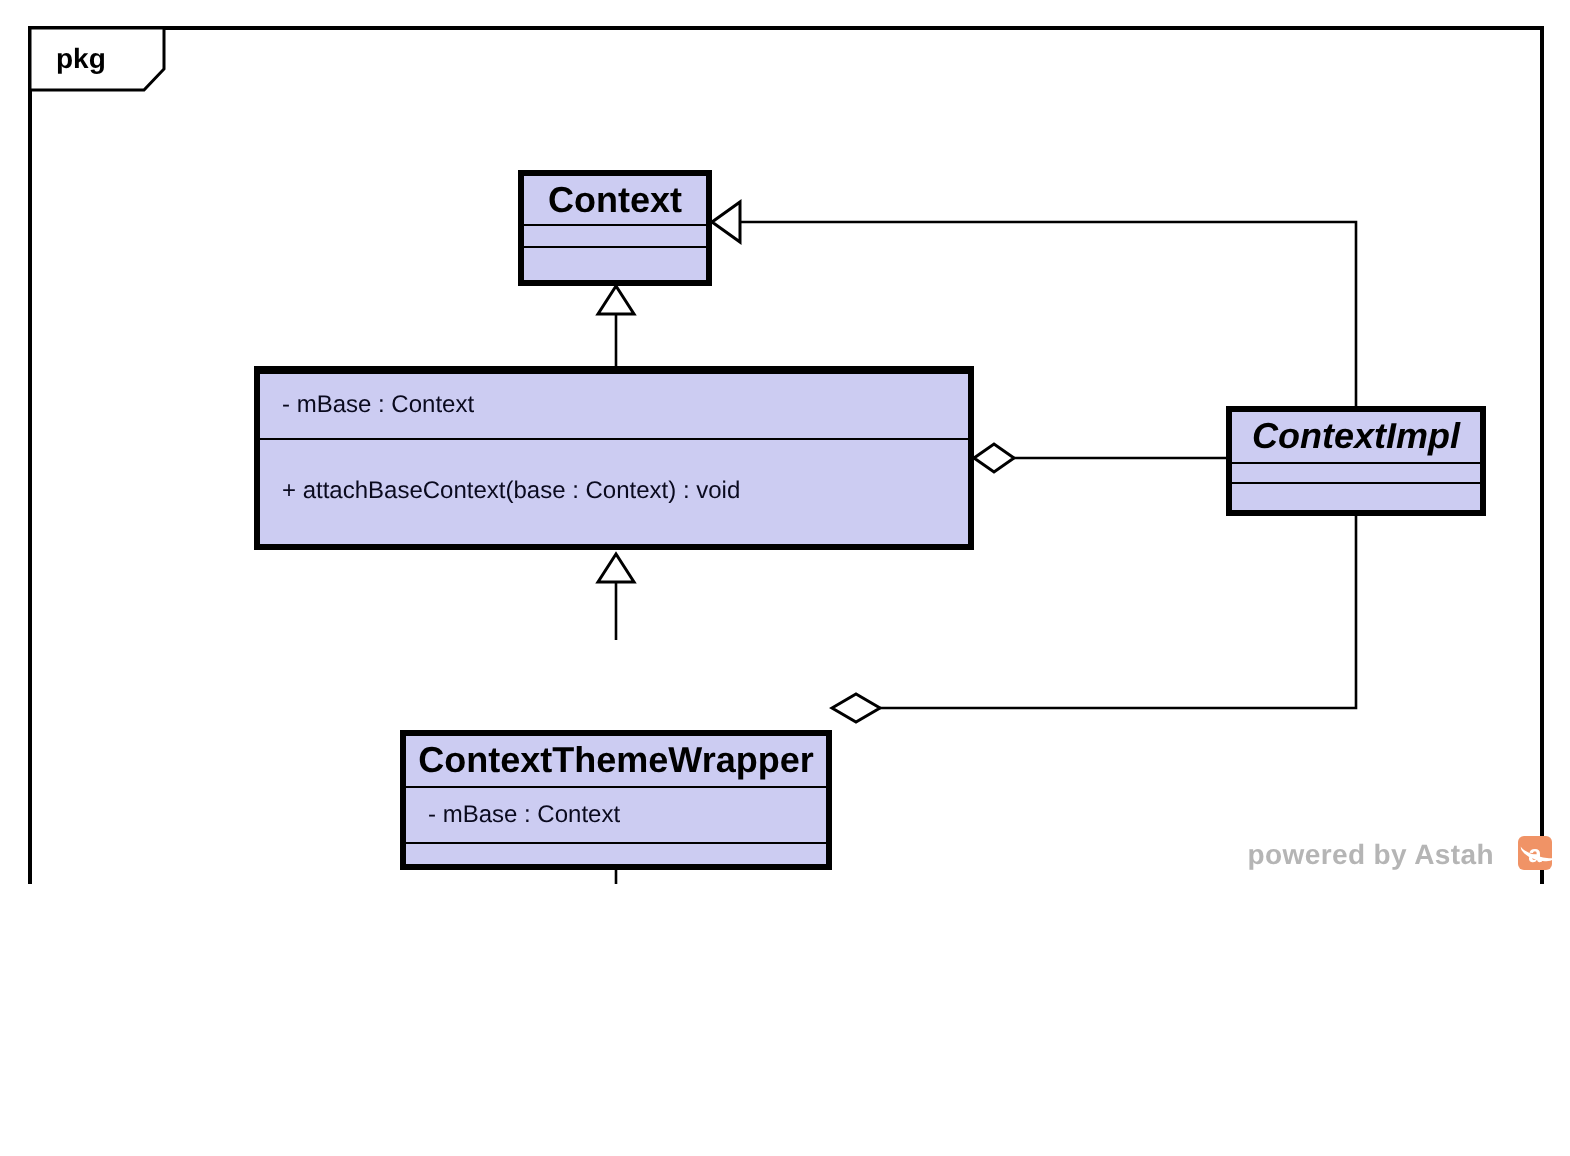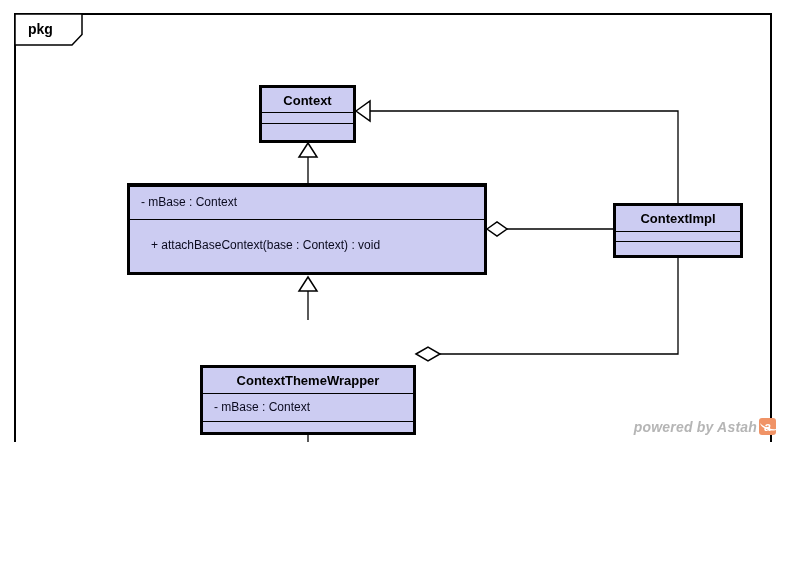--- a/index.html
+++ b/index.html
@@ -12,33 +12,33 @@
     position:absolute; left:28px; top:21px;
     font-size:14px; font-weight:bold; color:#000;
   }
   .uml-class {
     position:absolute; box-sizing:border-box;
     background:#ccccf2; border:3px solid #000000;
     display:flex; flex-direction:column;
   }
   .uml-title {
     flex:none; display:flex; align-items:center; justify-content:center;
-    font-size:13px; font-weight:bold; color:#000;text-align:center;
+    font-size:18px; font-weight:bold; color:#000;text-align:center;
   }
   .uml-comp {
     box-sizing:border-box; border-top:1px solid #000;
     display:flex; flex-direction:column; justify-content:center;
   }
   .uml-member {
     font-size:12px; color:#0a0a1e; padding-left:11px; white-space:nowrap;
     line-height:1.1;
   }
   .watermark {
     position:absolute; right:9px; bottom:7px;
-    display:flex; align-items:center; gap:2px;font-style:italic;
+    display:flex; align-items:center; gap:12px;
   }
   .watermark .wm-text {
     color:#b5b5b5; font-weight:bold; font-size:14px; letter-spacing:0.2px;
   }
   .wm-logo {
     width:17px; height:17px; border-radius:3px; background:#f09366;
     color:#ffffff; font-weight:bold; font-size:12px;
     display:flex; align-items:center; justify-content:center;
     position:relative; overflow:hidden;
   }
@@ -83,27 +83,27 @@
   <div class="uml-class" style="left:259px; top:85px; width:97px; height:58px;">
     <div class="uml-title" style="height:24px;">Context</div>
     <div class="uml-comp" style="height:11px;"></div>
     <div class="uml-comp" style="flex:1;"></div>
   </div>
 
   <div class="uml-class" style="left:127px; top:183px; width:360px; height:92px;">
     <div class="uml-comp" style="height:33px;">
       <div class="uml-member">- mBase : Context</div>
     </div>
-    <div class="uml-comp" style="flex:1;padding-left:10px;">
+    <div class="uml-comp" style="flex:1;">
       <div class="uml-member">+ attachBaseContext(base : Context) : void</div>
     </div>
   </div>
 
   <div class="uml-class" style="left:613px; top:203px; width:130px; height:55px;">
-    <div class="uml-title" style="height:25px;">ContextImpl</div>
+    <div class="uml-title" style="height:25px;font-style:italic;">ContextImpl</div>
     <div class="uml-comp" style="height:10px;"></div>
     <div class="uml-comp" style="flex:1;"></div>
   </div>
 
   <div class="uml-class" style="left:200px; top:320px; width:216px; height:70px;margin-top:45px;">
     <div class="uml-title" style="height:25px;">ContextThemeWrapper</div>
     <div class="uml-comp" style="height:28px;">
       <div class="uml-member">- mBase : Context</div>
     </div>
     <div class="uml-comp" style="flex:1;"></div>

